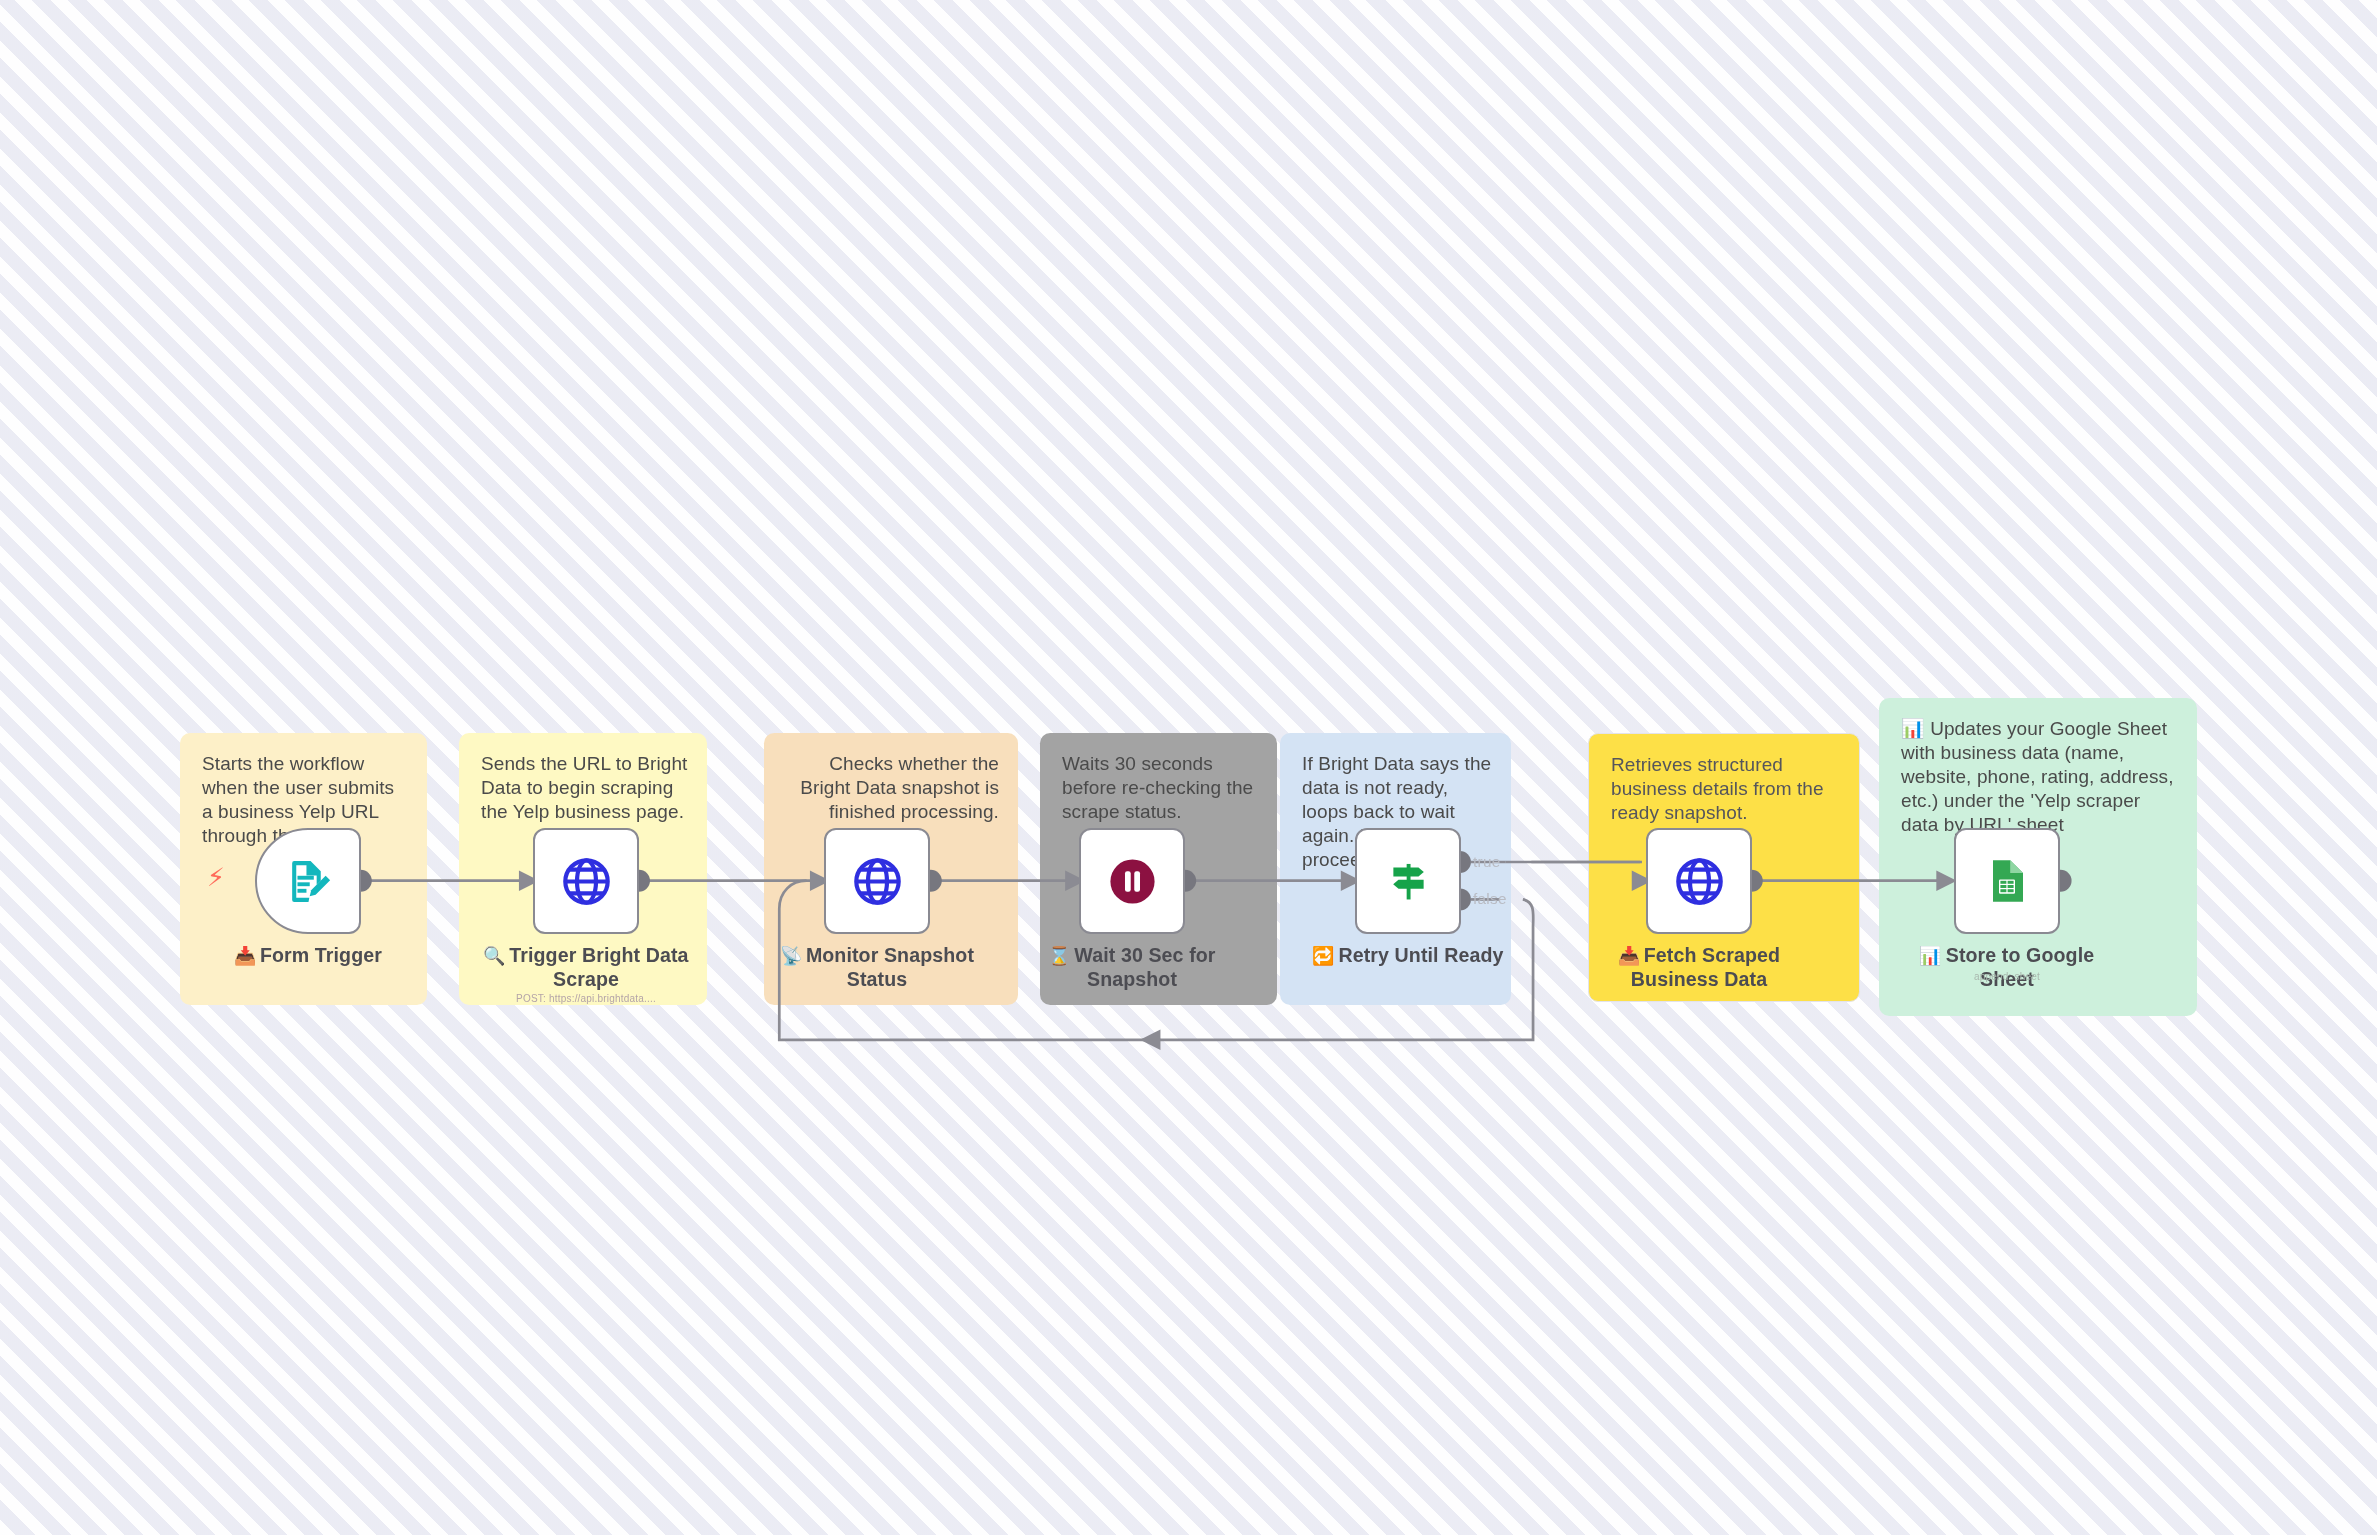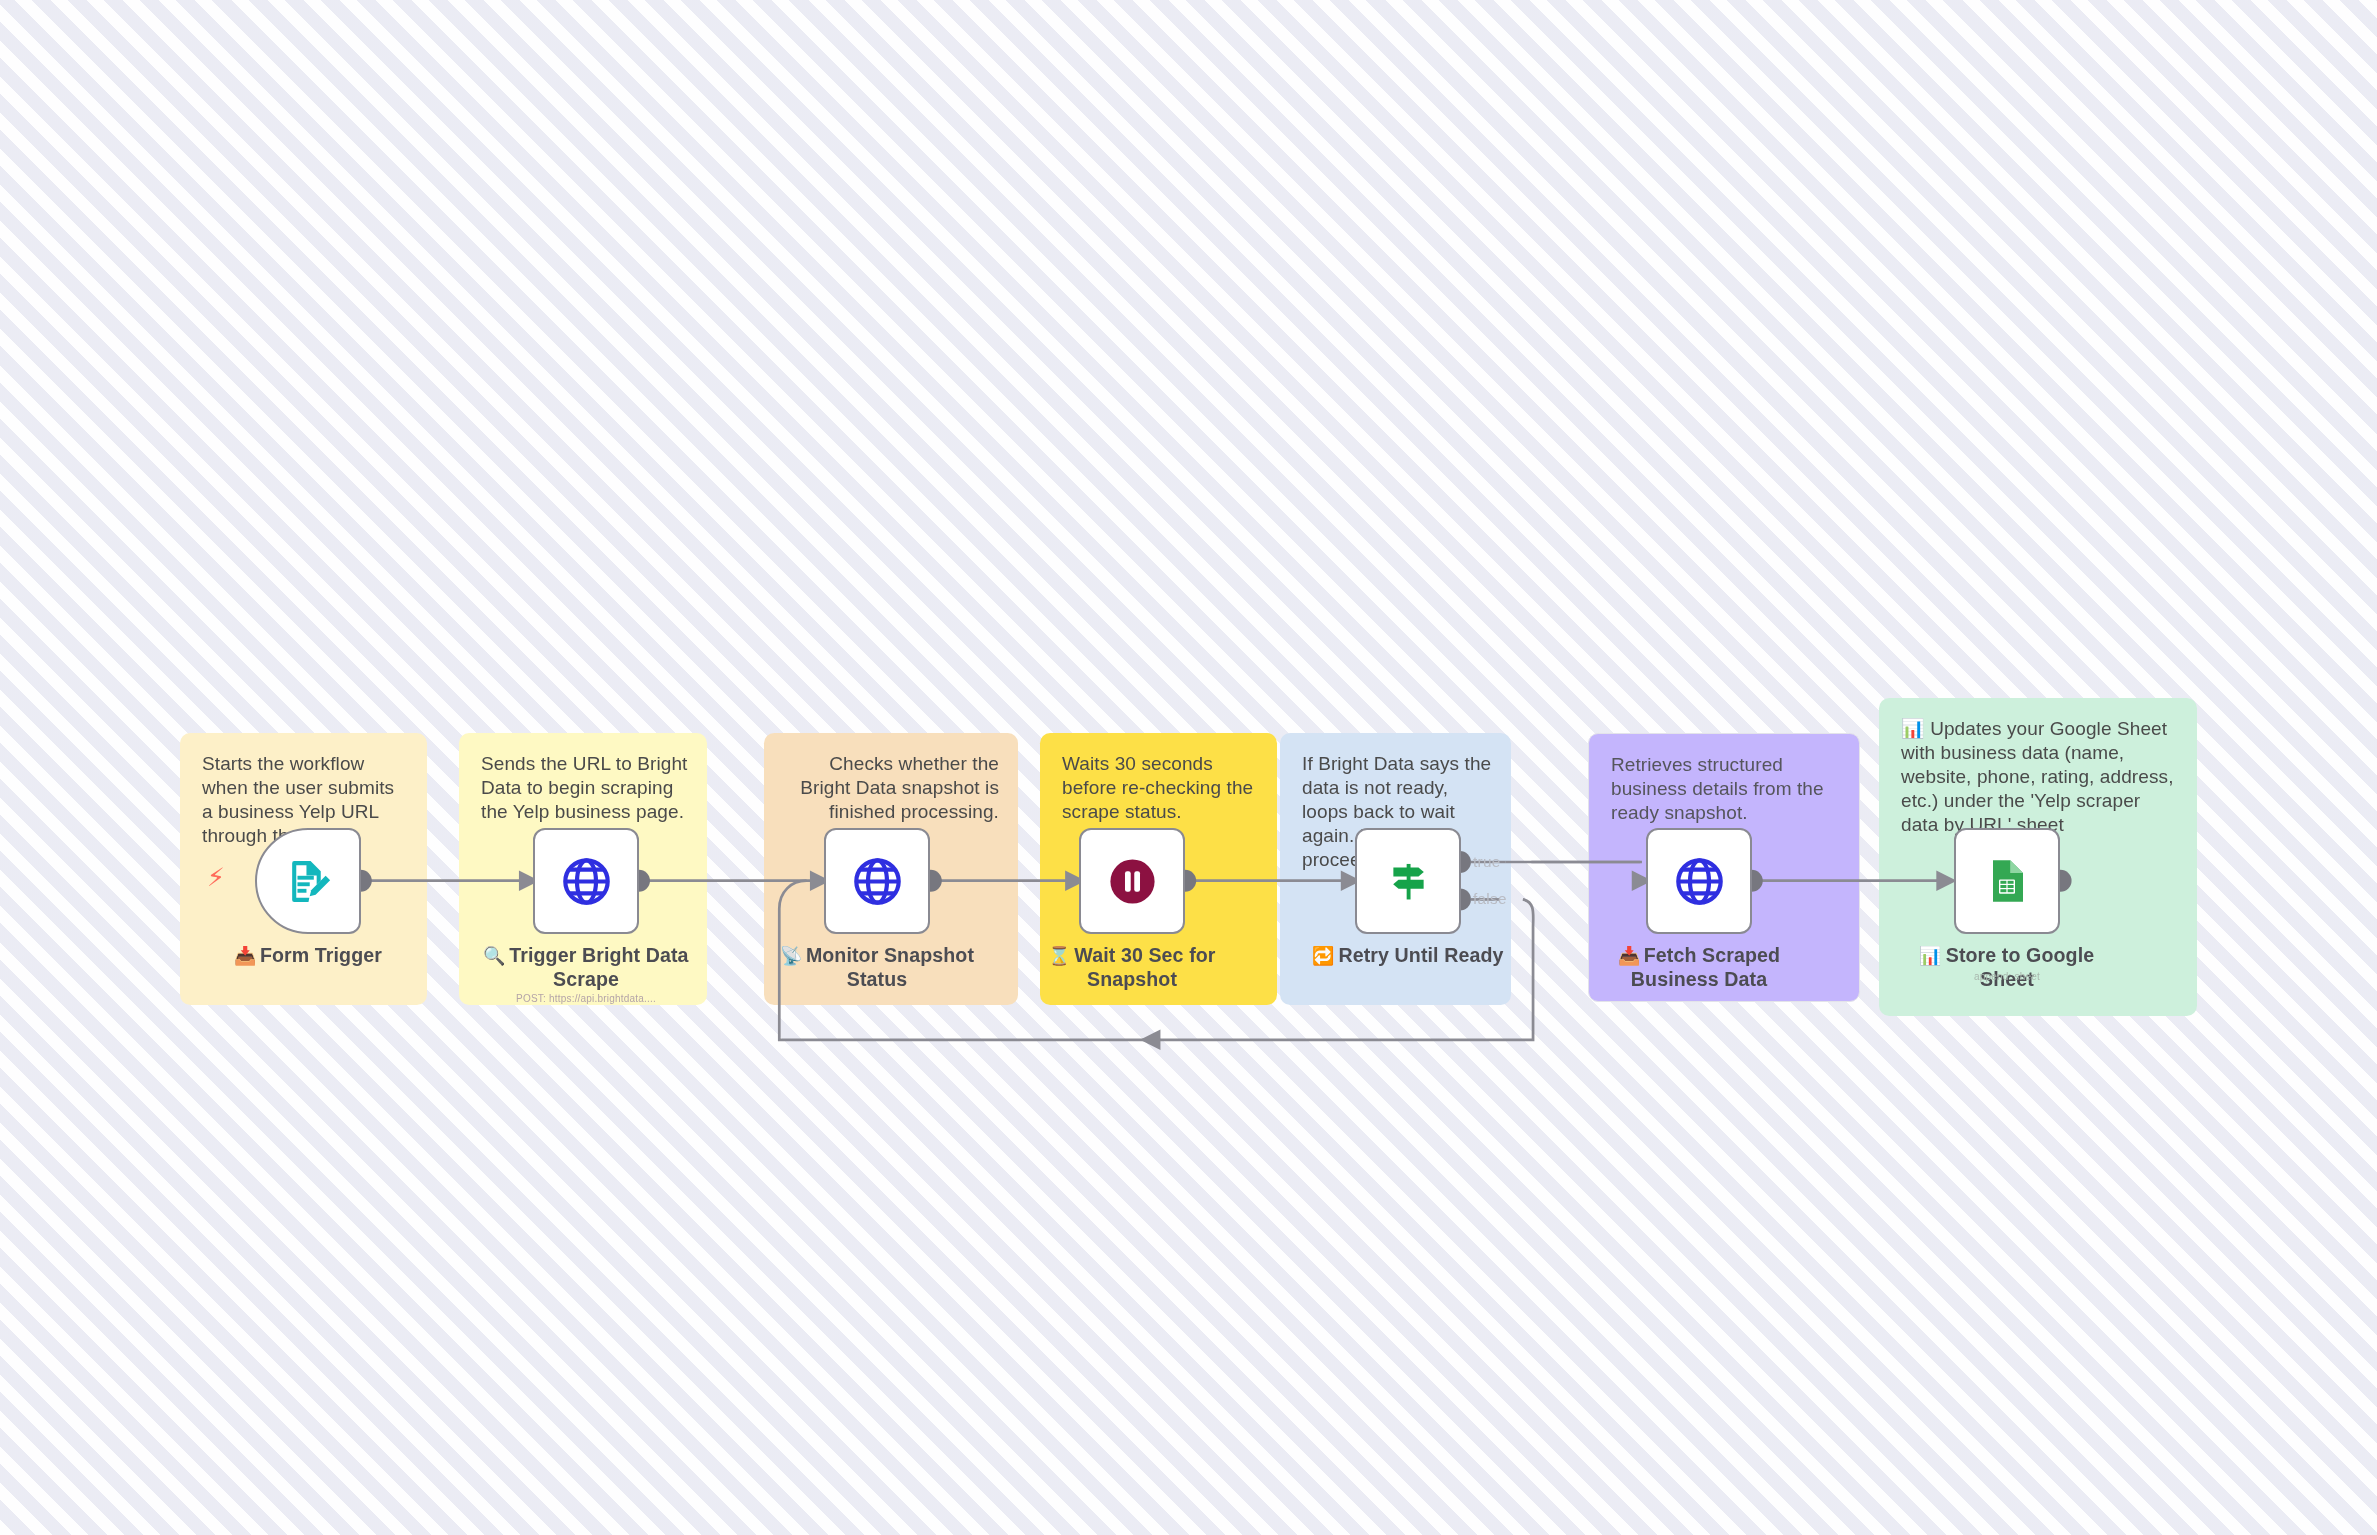--- a/index.html
+++ b/index.html
@@ -19,23 +19,23 @@
   
   .note{position:absolute;border-radius:10.2px;box-sizing:border-box;}
   .note .note-text{
     position:absolute;left:22px;right:19px;top:19px;
     font-size:19px;line-height:24px;color:#4a4a4a;
     letter-spacing:0.1px;
   }
   .note-yellow{background:#fdf0c8;}
   .note-pink  {background:#fef9c3;}
   .note-orange{background:#f8dfbc;text-align:right;}
-  .note-green1{background:#fde047;}
+  .note-green1{background:#a3a3a3;}
   .note-blue  {background:#d4e3f4;}
-  .note-plain {background:#c4b5fd;border:0.9px solid #e3e3ea;}
+  .note-plain {background:#fde047;border:0.9px solid #e3e3ea;}
   .note-green2{background:#cdf0dc;}
   .note-plain .note-text{color:#55555c;}
   .note-green2 .note-text{color:#4a4a4a;}
 
   
   #wires{position:absolute;left:0;top:0;width:2377px;height:1536px;pointer-events:none;}
 
   
   .node{position:absolute;}
   .node-box{

